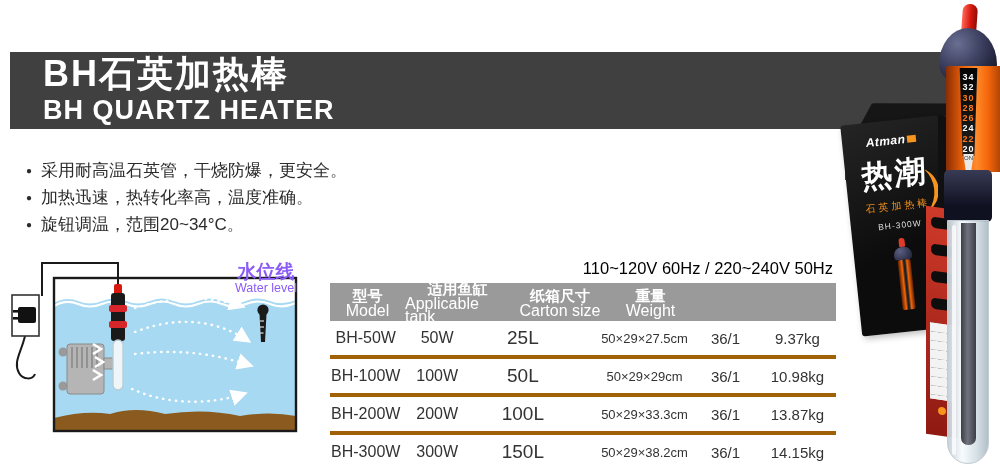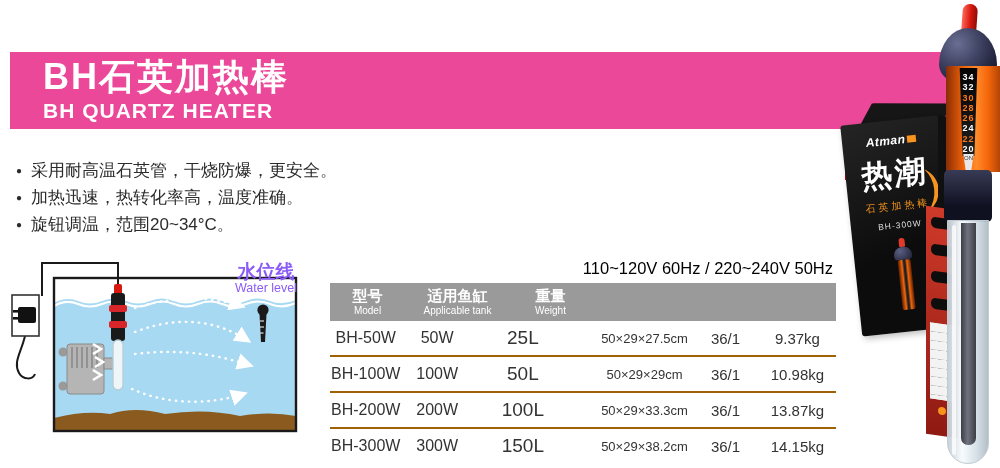--- a/index.html
+++ b/index.html
@@ -1,48 +1,48 @@
 <!DOCTYPE html>
 <html><head>
 <meta charset="utf-8">
 <style>
   html,body{margin:0;padding:0;background:#fff;}
   #stage{position:relative;width:1000px;height:468px;background:#ffffff;overflow:hidden;
          font-family:"Liberation Sans","DejaVu Sans",sans-serif;}
 
   
-  .banner{position:absolute;left:10px;top:52px;width:940px;height:77px;background:#ec4899;
+  .banner{position:absolute;left:10px;top:52px;width:940px;height:77px;background:#404040;
           display:flex;flex-direction:column;justify-content:center;padding-left:33px;box-sizing:border-box;}
   .banner-title{color:#fff;font-size:36px;font-weight:bold;letter-spacing:2px;line-height:1.05;}
-  .banner-sub{color:#fff;font-size:21px;font-weight:bold;letter-spacing:1px;margin-top:3px;}
+  .banner-sub{color:#fff;font-size:27px;font-weight:bold;letter-spacing:1px;margin-top:3px;}
   .red-backdrop{position:absolute;left:845px;top:129px;width:105px;height:51px;background:#e60012;}
 
   
   .features{position:absolute;list-style:none;margin:0;padding:0;color:#2b2b2b;}
   .features li::before{content:"●";font-size:10px;margin-right:9px;vertical-align:2px;}
-  .features-cn{left:16px;top:157px;width:330px;font-size:17px;line-height:27px;}
+  .features-cn{left:26px;top:157px;width:330px;font-size:17px;line-height:27px;}
   .features-en{left:352px;top:159px;width:480px;font-size:15.5px;line-height:23px;}
 
   
   .dlabel{position:absolute;width:90px;text-align:center;color:#8b5cf6;}
   .dlabel .cn{font-size:19px;font-weight:bold;line-height:19px;}
   .dlabel .en{font-size:12.5px;line-height:14px;}
   #lbl-water{left:221px;top:262px;}
   #lbl-thermo{left:221px;top:345px;}
 
   
   .voltage{position:absolute;left:330px;top:259px;width:503px;text-align:right;
            font-size:16.5px;color:#000;}
   .spec-table{position:absolute;left:330px;top:283px;width:506px;}
   .thead{display:flex;background:#9a9a9a;height:38px;align-items:center;}
   .th{display:flex;flex-direction:column;align-items:center;justify-content:center;color:#fff;}
   .th-cn{font-size:15px;line-height:16px;font-weight:bold;}
-  .th-en{font-size:10px;line-height:13px;}
+  .th-en{font-size:16px;line-height:13px;}
   .trow{display:flex;height:34px;align-items:center;color:#333;}
-  .trow + .trow{border-top:2px solid #a16207;}
+  .trow + .trow{border-top:4px solid #a16207;}
   .td{text-align:center;}
   .col1{width:75px;} .col2{width:75px;} .col3{width:105px;} .col4{width:100px;} .col5{width:70px;} .col6{width:81px;}
   .c-model{font-size:16px;} .c-power{font-size:16px;} .c-tank{font-size:19px;}
   .c-carton{font-size:13px;margin-left:24px;} .c-pcs{font-size:15px;} .c-weight{font-size:15px;}
 
   
   #diagram{position:absolute;left:5px;top:248px;width:310px;height:215px;}
 
   
   .box-top{position:absolute;left:856px;top:100px;width:96px;height:28px;background:#161616;
@@ -195,20 +195,24 @@
   <div class="spec-table">
     <div class="thead">
       <div class="th col1">
         <div class="th-cn">型号</div>
         <div class="th-en">Model</div>
       </div>
       <div class="th col3">
         <div class="th-cn">适用鱼缸</div>
         <div class="th-en">Applicable tank</div>
       </div>
+      <div class="th col4">
+        <div class="th-cn">纸箱尺寸</div>
+        <div class="th-en">Carton size</div>
+      </div>
       <div class="th col6">
         <div class="th-cn">重量</div>
         <div class="th-en">Weight</div>
       </div>
     </div>
 
     <div class="trow">
       <div class="td col1 c-model">BH-50W</div>
       <div class="td col2 c-power">50W</div>
       <div class="td col3 c-tank">25L</div>

